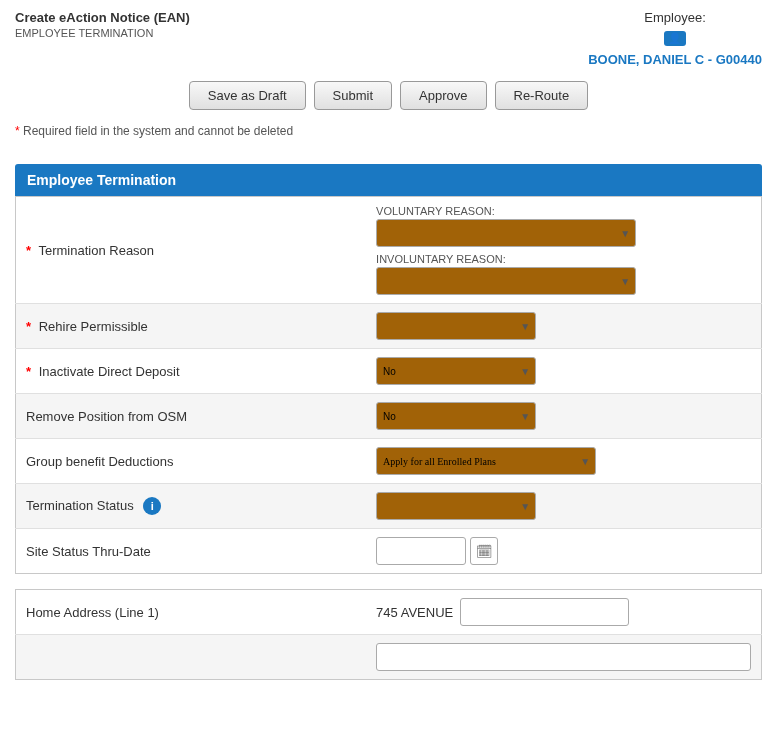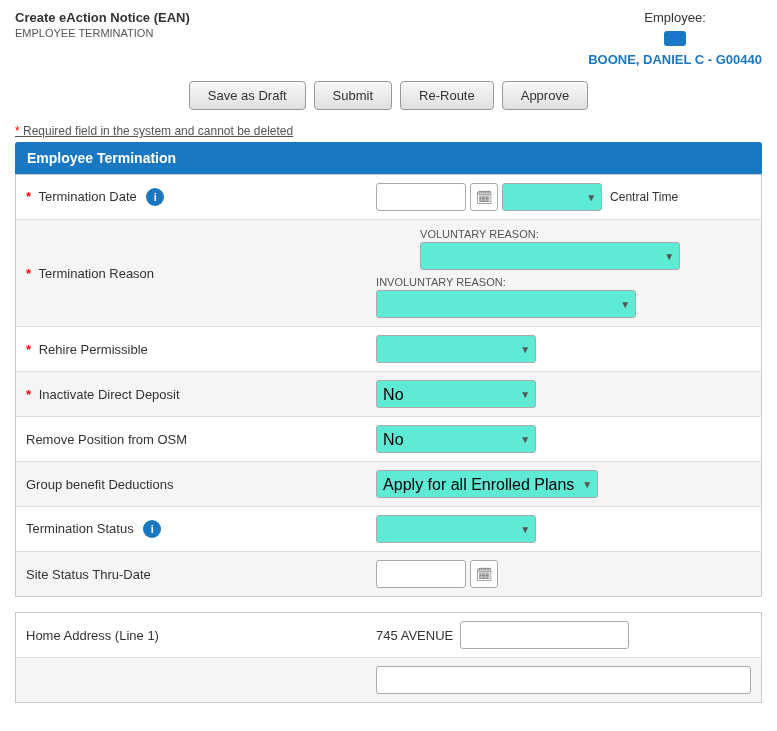--- a/index.html
+++ b/index.html
@@ -8,111 +8,91 @@
     .top-header { padding: 10px 15px 4px 15px; display: flex; justify-content: space-between; align-items: flex-start; }
     .page-title { font-size: 13px; font-weight: bold; color: #333; }
     .page-subtitle { font-size: 11px; color: #555; margin-top: 2px; }
     .employee-info { display: flex; align-items: center; gap: 6px; font-size: 13px; color: #333; flex-direction: column; }
     .employee-link { color: #1a78c2; font-weight: bold; text-decoration: none; }
     .emp-icon { background: #1a78c2; color: white; border-radius: 3px; padding: 1px 4px; font-size: 11px; }
 
     .toolbar { display: flex; justify-content: center; gap: 8px; padding: 10px 15px; }
     .btn { padding: 6px 18px; border: 1px solid #999; border-radius: 4px; cursor: pointer; font-size: 13px; background: linear-gradient(to bottom, #f8f8f8, #e0e0e0); color: #333; }
 
-    .required-note { padding: 4px 15px 4px 15px; font-size: 12px; color: #555; text-decoration: underline; }
+    .required-note { padding: 4px 15px 26px 15px; font-size: 12px; color: #555; }
     .required-note .star { color: red; }
 
     .section-header { background: #1a78c2; color: white; font-size: 14px; font-weight: bold; padding: 8px 12px; border-radius: 3px 3px 0 0; }
 
     .form-table { width: 100%; border-collapse: collapse; border: 1px solid #c8c8c8; }
     .form-table tr { border-bottom: 1px solid #e0e0e0; }
     .form-table tr:last-child { border-bottom: none; }
     .form-table td { padding: 8px 10px; vertical-align: middle; }
     .form-table tr:nth-child(even) { background: #f5f5f5; }
     .form-table tr:nth-child(odd) { background: #ffffff; }
 
     .label-cell { width: 47%; font-weight: normal; color: #333; }
     .label-cell .req { color: red; font-weight: bold; margin-right: 4px; }
     .value-cell { width: 53%; }
 
     .info-icon { display: inline-flex; align-items: center; justify-content: center; width: 18px; height: 18px; background: #1a78c2; color: white; border-radius: 50%; font-size: 11px; font-weight: bold; margin-left: 6px; cursor: pointer; }
 
     .form-input { border: 1px solid #aaa; border-radius: 3px; padding: 4px 6px; font-size: 12px; height: 28px; }
 
     .select-wrap { position: relative; display: inline-block; }
-    .form-select { border: 1px solid #aaa; border-radius: 3px; padding: 4px 22px 4px 6px; font-size: 16px; height: 28px; appearance: none; -webkit-appearance: none; background: #5eead4; cursor: pointer; min-width: 160px; }
+    .form-select { border: 1px solid #aaa; border-radius: 3px; padding: 4px 22px 4px 6px; font-size: 10px; height: 28px; appearance: none; -webkit-appearance: none; background: #a16207; cursor: pointer; min-width: 160px; }
     .select-arrow { position: absolute; right: 6px; top: 50%; transform: translateY(-50%); pointer-events: none; color: #555; font-size: 10px; }
 
     .date-wrap { display: flex; align-items: center; gap: 4px; }
     .date-input { border: 1px solid #aaa; border-radius: 3px; padding: 4px 6px; font-size: 12px; height: 28px; width: 90px; }
     .cal-btn { border: 1px solid #aaa; border-radius: 3px; background: white; height: 28px; width: 28px; display: inline-flex; align-items: center; justify-content: center; cursor: pointer; color: #555; }
 
     .time-select { min-width: 100px; }
     .timezone-label { font-size: 12px; color: #333; margin-left: 4px; }
 
     .vol-label { font-size: 11px; color: #555; margin-bottom: 2px; }
-    .reason-row { margin-bottom: 6px; margin-left: 44px; }
+    .reason-row { margin-bottom: 6px; }
 
     .section-wrap { margin: 0 15px 15px 15px; }
     .section-wrap2 { margin: 0 15px 15px 15px; }
 
-    .group-deductions-select { min-width: 220px; }
+    .group-deductions-select { min-width: 220px; font-family: Liberation Serif, serif; }
   </style>
 </head>
 <body>
 
 <div class="top-header">
   <div>
     <div class="page-title">Create eAction Notice (EAN)</div>
     <div class="page-subtitle">EMPLOYEE TERMINATION</div>
   </div>
   <div class="employee-info">
     <span>Employee:</span>
     <span class="emp-icon">👤</span>
     <a class="employee-link">BOONE, DANIEL C - G00440</a>
   </div>
 </div>
 
 <div class="toolbar">
   <button class="btn">Save as Draft</button>
   <button class="btn">Submit</button>
+  <button class="btn">Approve</button>
   <button class="btn">Re-Route</button>
-  <button class="btn">Approve</button>
 </div>
 
 <div class="required-note">
   <span class="star">*</span>
   <span>Required field in the system and cannot be deleted</span>
 </div>
 
 <div class="section-wrap">
   <div class="section-header">Employee Termination</div>
   <table class="form-table">
 
     <tbody>
-        <tr>
-      <td class="label-cell">
-        <span class="req">*</span>
-        <span>Termination Date</span>
-        <span class="info-icon">i</span>
-      </td>
-      <td class="value-cell">
-        <div class="date-wrap">
-          <input type="text" class="date-input" style="">
-          <button class="cal-btn">🗓</button>
-          <div class="select-wrap">
-            <select class="form-select time-select">
-              <option></option>
-            </select>
-            <span class="select-arrow">▼</span>
-          </div>
-          <span class="timezone-label">Central Time</span>
-        </div>
-      </td>
-    </tr>
 
     <tr>
       <td class="label-cell">
         <span class="req">*</span>
         <span>Termination Reason</span>
       </td>
       <td class="value-cell">
         <div class="reason-row">
           <div class="vol-label">VOLUNTARY REASON:</div>
           <div class="select-wrap">

